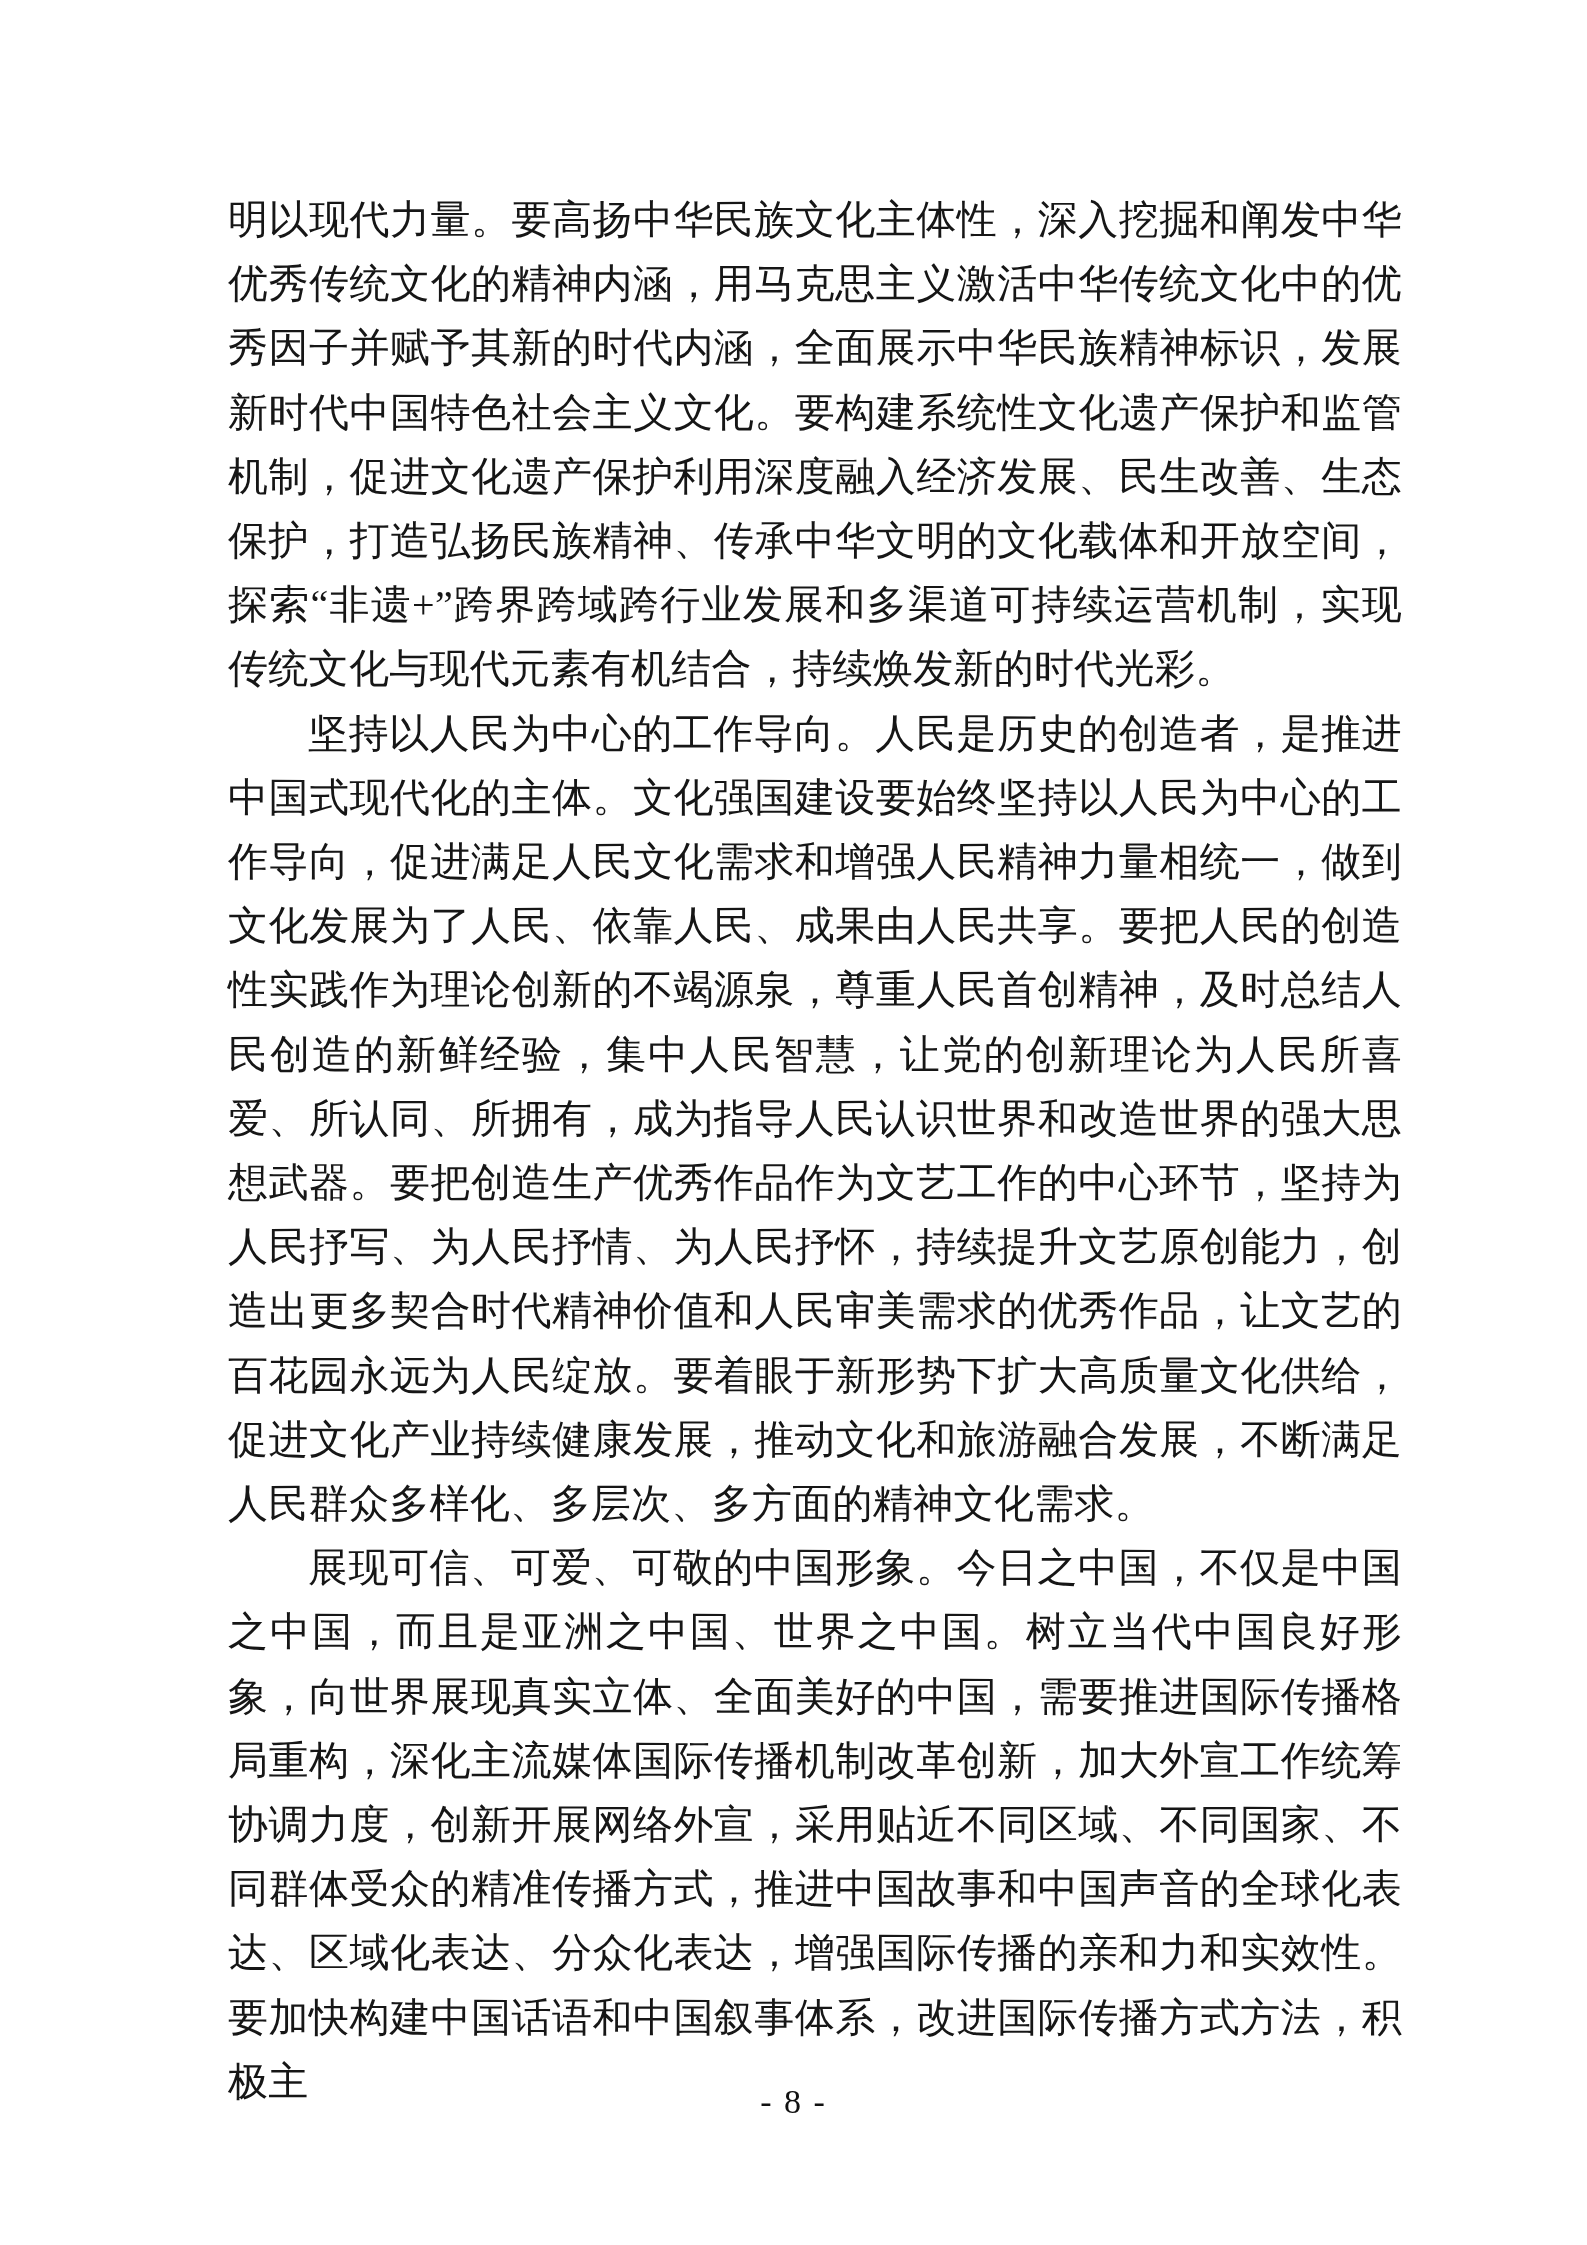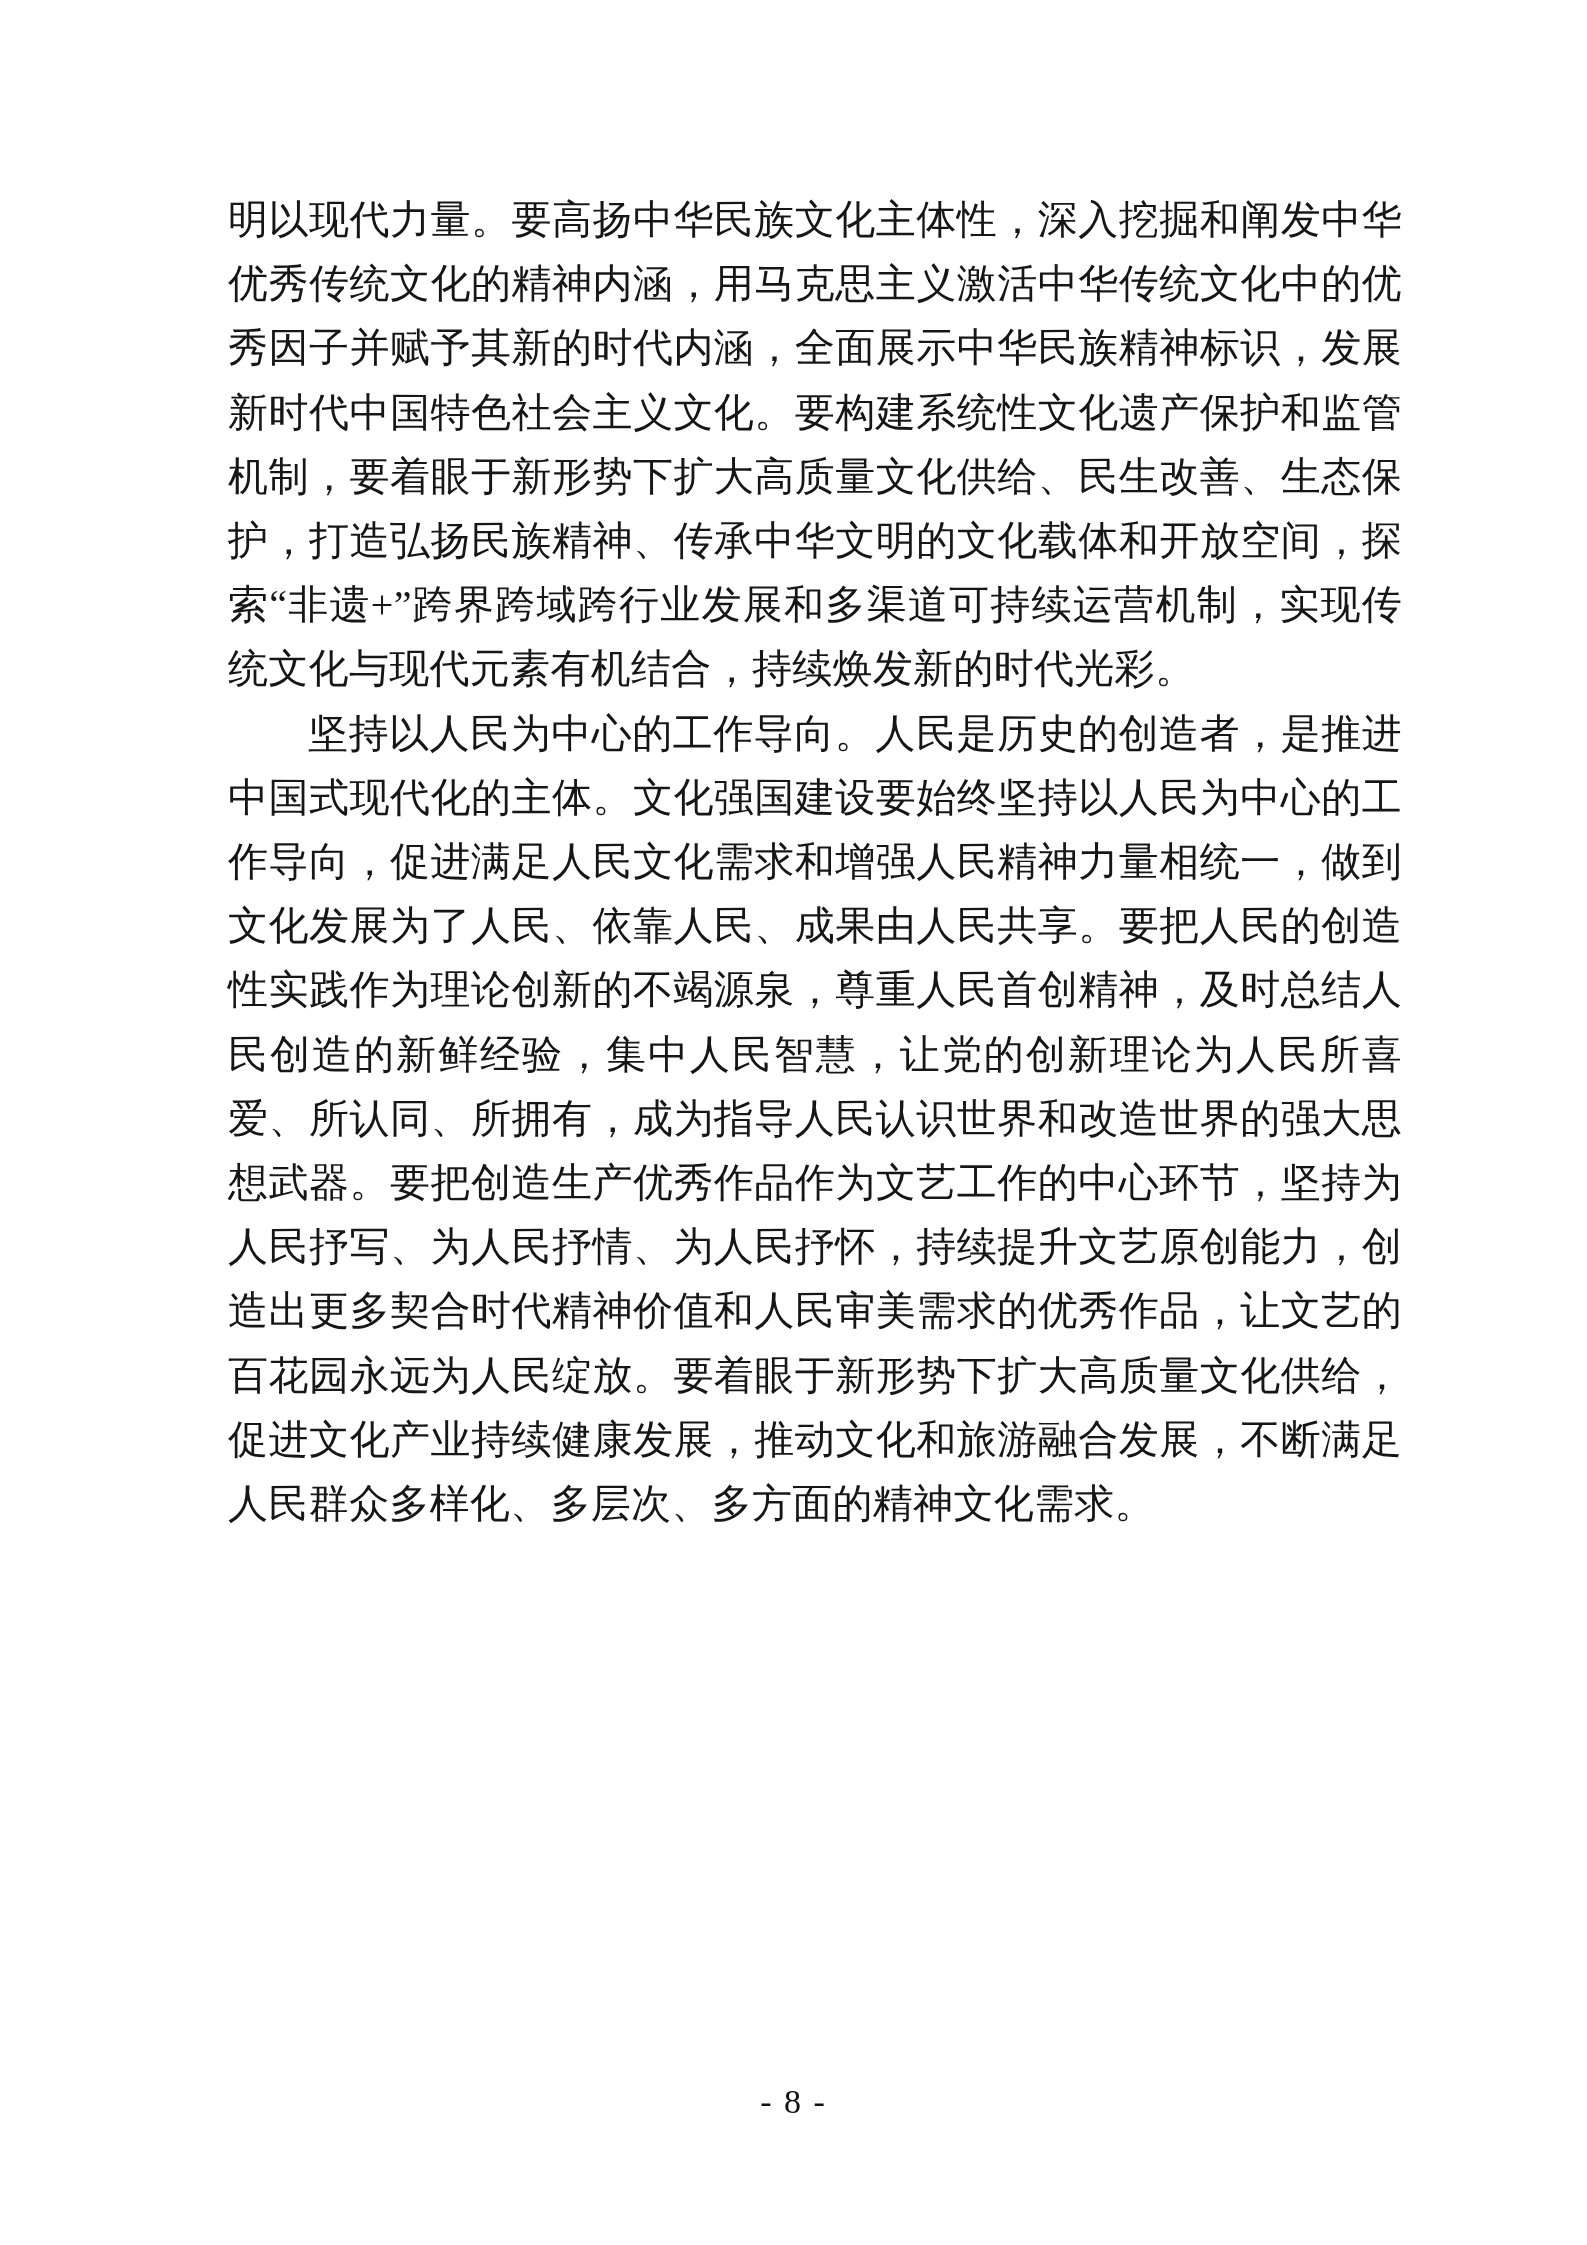--- a/index.html
+++ b/index.html
@@ -47,19 +47,20 @@
     line-height: 40px;
     letter-spacing: 2px;
   }
 </style>
 </head>
 <body>
 
 <div class="page">
 
   <div class="text-block">
-    <p>明以现代力量。要高扬中华民族文化主体性，深入挖掘和阐发中华优秀传统文化的精神内涵，用马克思主义激活中华传统文化中的优秀因子并赋予其新的时代内涵，全面展示中华民族精神标识，发展新时代中国特色社会主义文化。要构建系统性文化遗产保护和监管机制，要着眼于新形势下扩大高质量文化供给、民生改善、生态保护，打造弘扬民族精神、传承中华文明的文化载体和开放空间，探索“非遗+”跨界跨域跨行业发展和多渠道可持续运营机制，实现传统文化与现代元素有机结合，持续焕发新的时代光彩。</p>
+    <p>明以现代力量。要高扬中华民族文化主体性，深入挖掘和阐发中华优秀传统文化的精神内涵，用马克思主义激活中华传统文化中的优秀因子并赋予其新的时代内涵，全面展示中华民族精神标识，发展新时代中国特色社会主义文化。要构建系统性文化遗产保护和监管机制，促进文化遗产保护利用深度融入经济发展、民生改善、生态保护，打造弘扬民族精神、传承中华文明的文化载体和开放空间，探索“非遗+”跨界跨域跨行业发展和多渠道可持续运营机制，实现传统文化与现代元素有机结合，持续焕发新的时代光彩。</p>
     <p class="indent">坚持以人民为中心的工作导向。人民是历史的创造者，是推进中国式现代化的主体。文化强国建设要始终坚持以人民为中心的工作导向，促进满足人民文化需求和增强人民精神力量相统一，做到文化发展为了人民、依靠人民、成果由人民共享。要把人民的创造性实践作为理论创新的不竭源泉，尊重人民首创精神，及时总结人民创造的新鲜经验，集中人民智慧，让党的创新理论为人民所喜爱、所认同、所拥有，成为指导人民认识世界和改造世界的强大思想武器。要把创造生产优秀作品作为文艺工作的中心环节，坚持为人民抒写、为人民抒情、为人民抒怀，持续提升文艺原创能力，创造出更多契合时代精神价值和人民审美需求的优秀作品，让文艺的百花园永远为人民绽放。要着眼于新形势下扩大高质量文化供给，促进文化产业持续健康发展，推动文化和旅游融合发展，不断满足人民群众多样化、多层次、多方面的精神文化需求。</p>
+    <p class="indent">展现可信、可爱、可敬的中国形象。今日之中国，不仅是中国之中国，而且是亚洲之中国、世界之中国。树立当代中国良好形象，向世界展现真实立体、全面美好的中国，需要推进国际传播格局重构，深化主流媒体国际传播机制改革创新，加大外宣工作统筹协调力度，创新开展网络外宣，采用贴近不同区域、不同国家、不同群体受众的精准传播方式，推进中国故事和中国声音的全球化表达、区域化表达、分众化表达，增强国际传播的亲和力和实效性。要加快构建中国话语和中国叙事体系，改进国际传播方式方法，积极主</p>
   </div>
 
   <div class="page-number">- 8 -</div>
 
 </div>
 
 </body></html>

